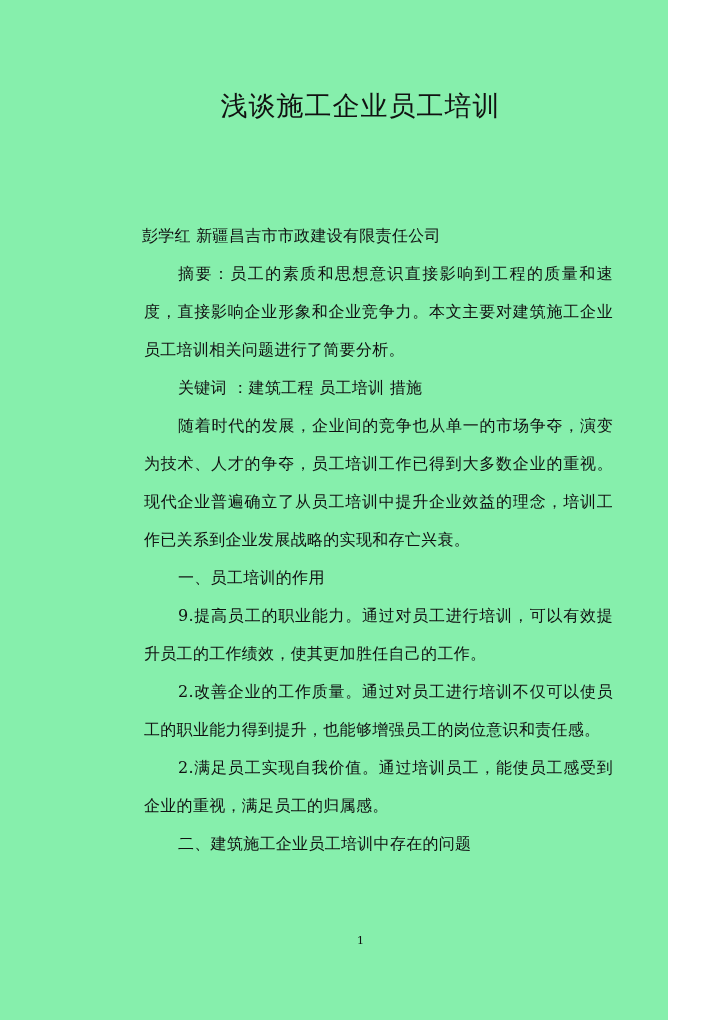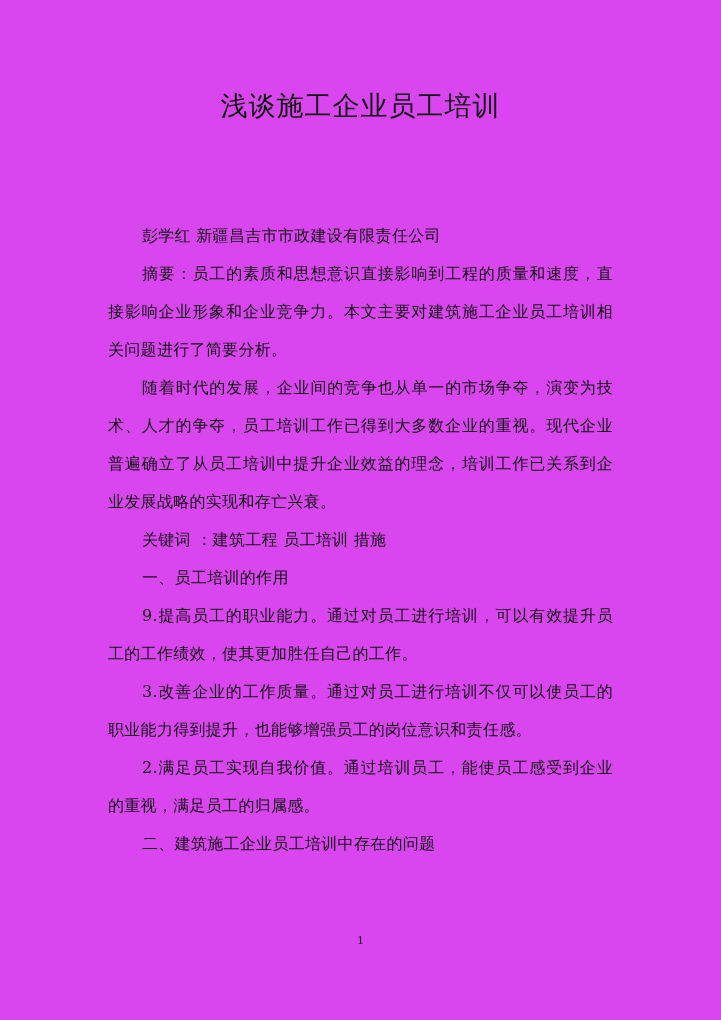--- a/index.html
+++ b/index.html
@@ -1,37 +1,37 @@
 <!DOCTYPE html>
 <html><head>
 <meta charset="utf-8">
 <style>
   html, body { margin: 0; padding: 0; background: #ffffff; }
   body { width: 721px; height: 1020px; position: relative; overflow: hidden;
          font-family: "DejaVu Serif", "Liberation Serif", serif; color: #111111; }
-  .page { position: absolute; left: 0; top: 0; width: 721px; height: 1020px; background: #d946ef; }
+  .page { position: absolute; left: 0; top: 0; width: 668px; height: 1020px; background: #86efac; }
   .title { position: absolute; top: 88px; left: 0; width: 721px; text-align: center;
            font-size: 27px; letter-spacing: 1px; color: #111; }
   .body-text { position: absolute; left: 108px; top: 217px; width: 505px; }
   .p { font-size: 16px; line-height: 38px; margin: 0; text-indent: 34px; text-align: justify; letter-spacing: 0.3px; }
-  .p + .p { margin-top: 0; }
+  .p + .p { margin-top: 0; margin-left: 36px; }
   .page-num { position: absolute; top: 934px; left: 0; width: 721px; text-align: center; font-size: 11px; }
 </style>
 </head>
 <body>
 
 <div class="page">
   <div class="title">浅谈施工企业员工培训</div>
 
   <div class="body-text">
     <p class="p">彭学红  新疆昌吉市市政建设有限责任公司</p>
     <p class="p">摘要：员工的素质和思想意识直接影响到工程的质量和速度，直接影响企业形象和企业竞争力。本文主要对建筑施工企业员工培训相关问题进行了简要分析。</p>
+    <p class="p">关键词  ：建筑工程  员工培训  措施</p>
     <p class="p">随着时代的发展，企业间的竞争也从单一的市场争夺，演变为技术、人才的争夺，员工培训工作已得到大多数企业的重视。现代企业普遍确立了从员工培训中提升企业效益的理念，培训工作已关系到企业发展战略的实现和存亡兴衰。</p>
-    <p class="p">关键词  ：建筑工程  员工培训  措施</p>
     <p class="p">一、员工培训的作用</p>
     <p class="p">9.提高员工的职业能力。通过对员工进行培训，可以有效提升员工的工作绩效，使其更加胜任自己的工作。</p>
-    <p class="p">3.改善企业的工作质量。通过对员工进行培训不仅可以使员工的职业能力得到提升，也能够增强员工的岗位意识和责任感。</p>
+    <p class="p">2.改善企业的工作质量。通过对员工进行培训不仅可以使员工的职业能力得到提升，也能够增强员工的岗位意识和责任感。</p>
     <p class="p">2.满足员工实现自我价值。通过培训员工，能使员工感受到企业的重视，满足员工的归属感。</p>
     <p class="p">二、建筑施工企业员工培训中存在的问题</p>
   </div>
 
   <div class="page-num">1</div>
 </div>
 
 </body></html>

